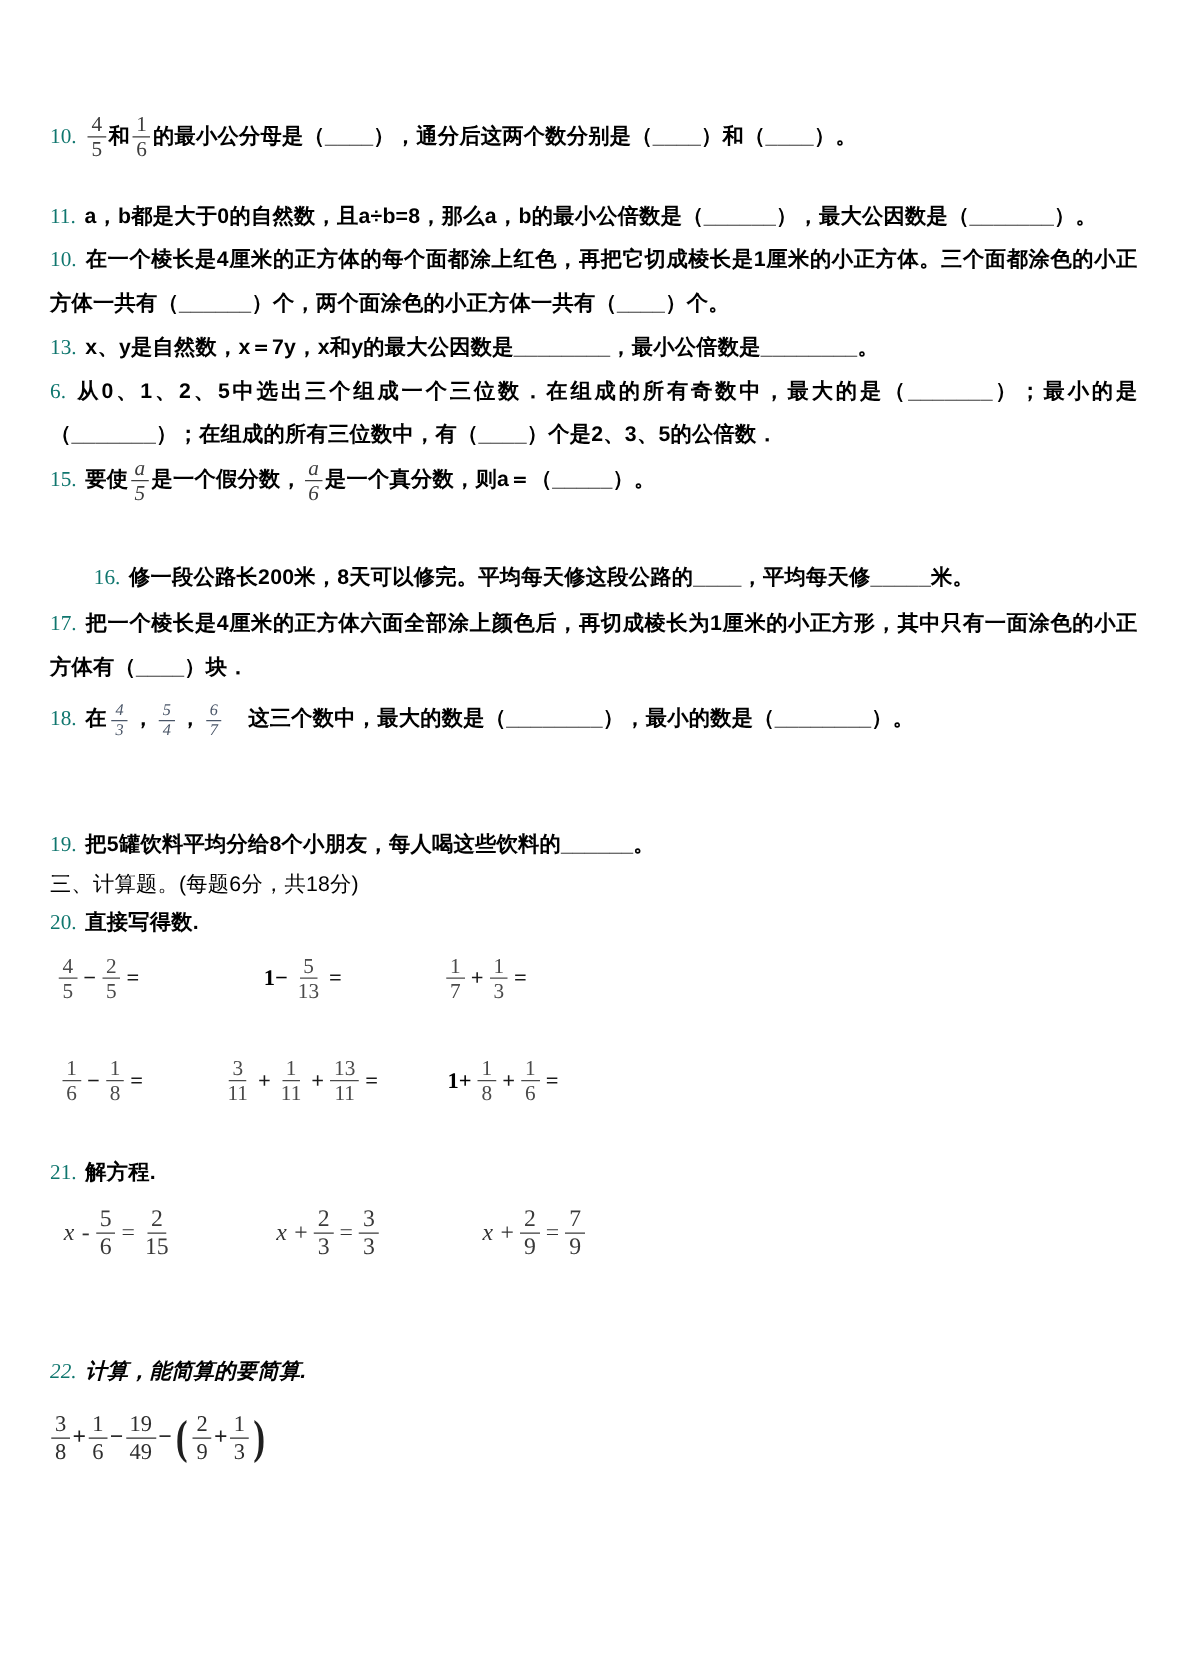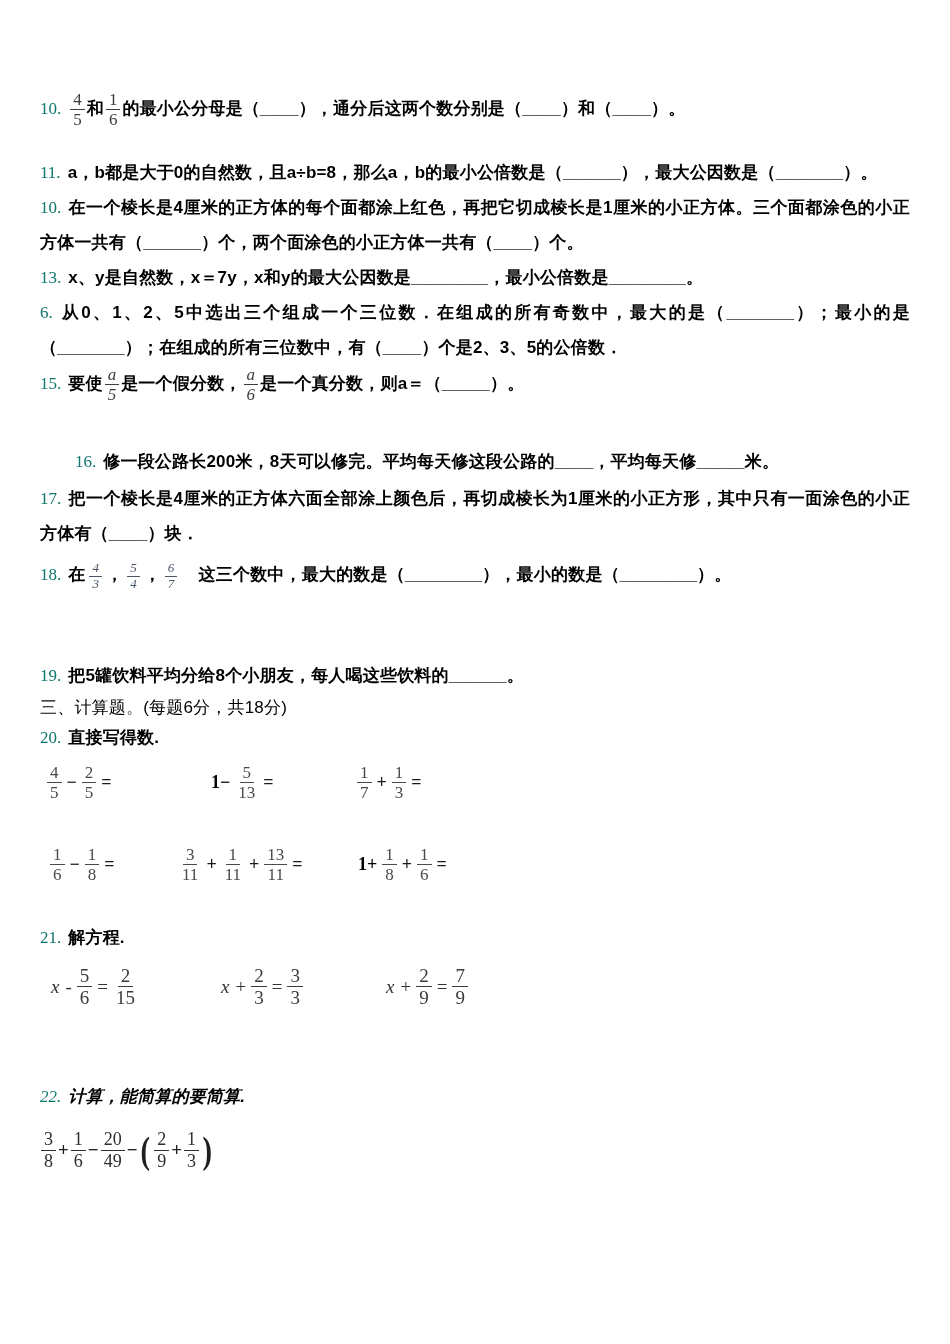--- a/index.html
+++ b/index.html
@@ -267,21 +267,21 @@
         <span class="fn">3</span>
         <span class="fd">8</span>
       </span>
       <span class="mt">+</span>
       <span class="frac">
         <span class="fn">1</span>
         <span class="fd">6</span>
       </span>
       <span class="mt">−</span>
       <span class="frac">
-        <span class="fn">20</span>
+        <span class="fn">19</span>
         <span class="fd">49</span>
       </span>
       <span class="mt">−</span>
       <span class="mt paren">(</span>
       <span class="frac">
         <span class="fn">2</span>
         <span class="fd">9</span>
       </span>
       <span class="mt">+</span>
       <span class="frac">

